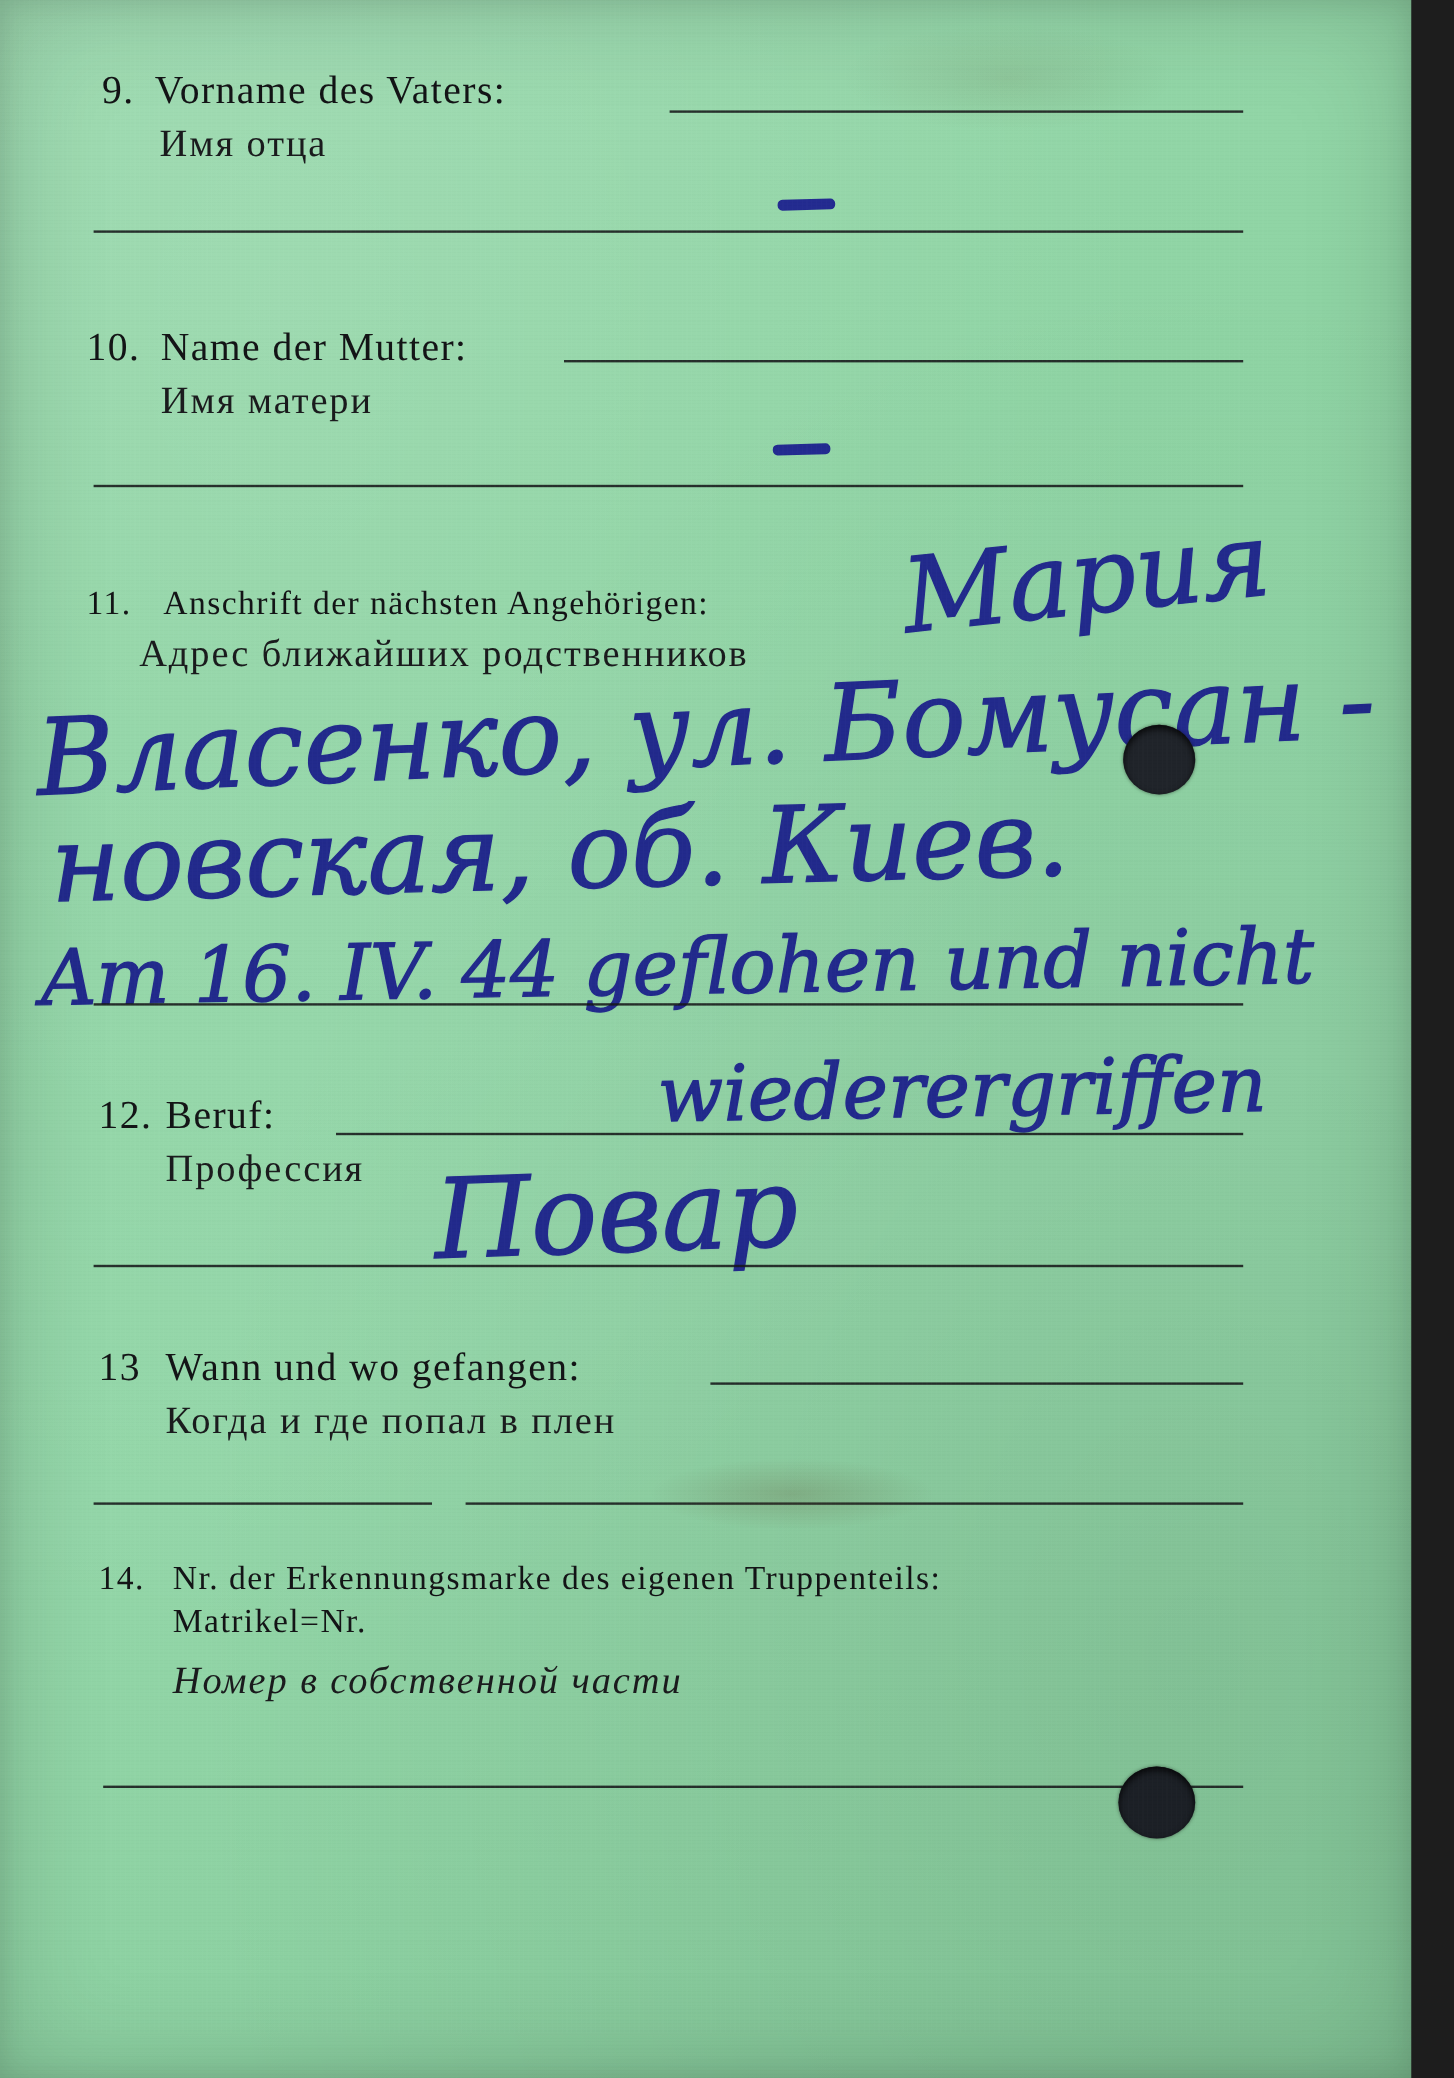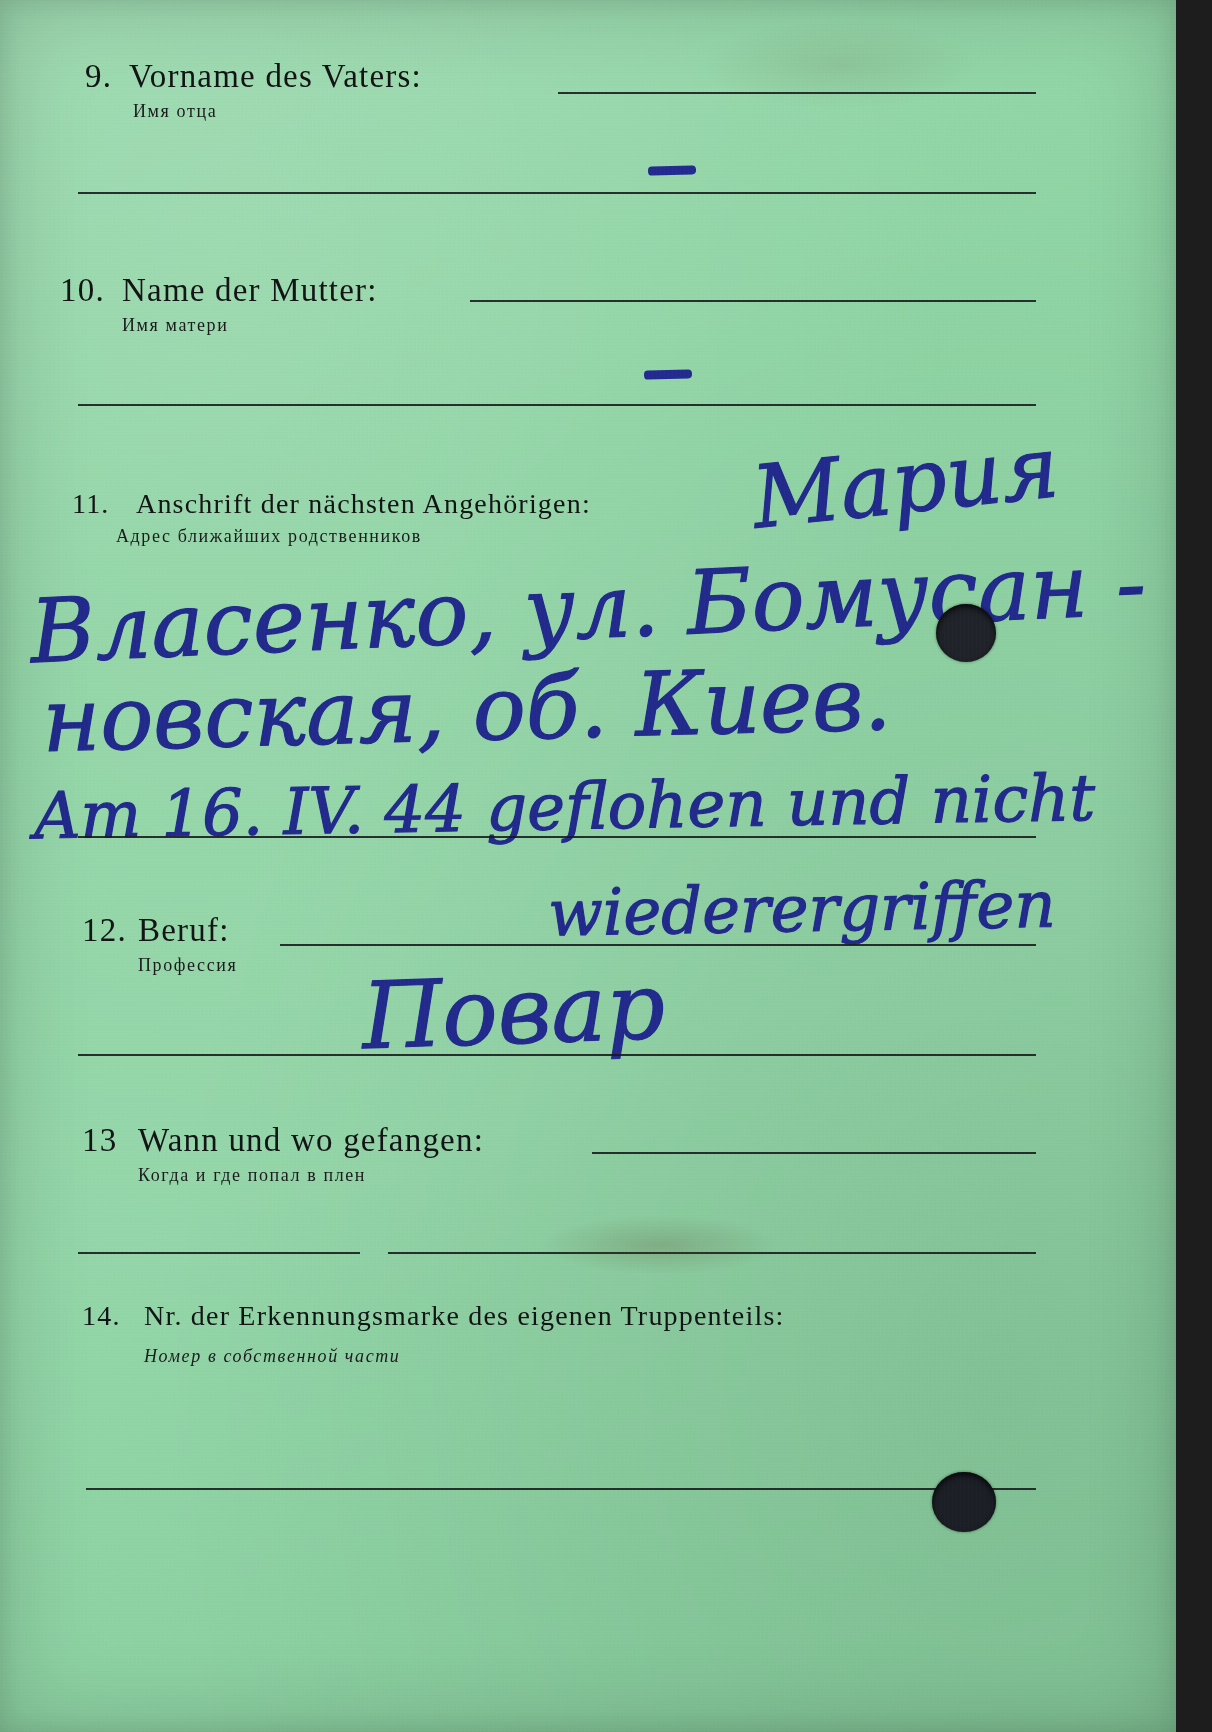--- a/index.html
+++ b/index.html
@@ -54,21 +54,21 @@
   .de {
     font-family: "Liberation Serif", serif;
     font-size: 33px;
     letter-spacing: 1.2px;
     color: #131416;
     white-space: nowrap;
   }
   .de.big { font-size: 28px; }
   .ru {
     font-family: "Liberation Serif", serif;
-    font-size: 18px;
+    font-size: 32px;
     letter-spacing: 1.6px;
     color: #1a1b1d;
     white-space: nowrap;
     margin-top: 6px;
   }
   .num {
     display: inline-block;
     min-width: 44px;
   }
   
@@ -112,21 +112,21 @@
   <div class="field" style="left:85px; top:58px;">
     <div class="de">
       <span class="num">9.</span><span>Vorname des Vaters:</span>
     </div>
     <div class="ru" style="margin-left:48px;">Имя отца</div>
   </div>
   <div class="rule" style="left:558px; top:92px; width:478px;"></div>
   <div class="rule" style="left:78px; top:192px; width:958px;"></div>
   <div class="dash" style="left:648px; top:166px; width:48px;"></div>
 
-  <div class="field" style="left:60px; top:272px;">
+  <div class="field" style="left:72px; top:272px;">
     <div class="de">
       <span class="num" style="min-width:62px;">10.</span><span>Name der Mutter:</span>
     </div>
     <div class="ru" style="margin-left:62px;">Имя матери</div>
   </div>
   <div class="rule" style="left:470px; top:300px; width:566px;"></div>
   <div class="rule" style="left:78px; top:404px; width:958px;"></div>
   <div class="dash" style="left:644px; top:370px; width:48px;"></div>
 
   <div class="field" style="left:72px; top:488px;">
@@ -161,20 +161,21 @@
     <div class="ru" style="margin-left:56px;">Когда и где попал в плен</div>
   </div>
   <div class="rule" style="left:592px; top:1152px; width:444px;"></div>
   <div class="rule" style="left:78px; top:1252px; width:282px;"></div>
   <div class="rule" style="left:388px; top:1252px; width:648px;"></div>
 
   <div class="field" style="left:82px; top:1300px;">
     <div class="de big">
       <span class="num" style="min-width:62px;">14.</span><span>Nr. der Erkennungsmarke des eigenen Truppenteils:</span>
     </div>
+    <div class="de big" style="margin-left:62px; margin-top:4px;">Matrikel=Nr.</div>
     <div class="ru" style="margin-left:62px; margin-top:14px;font-style:italic;">Номер в собственной части</div>
   </div>
   <div class="rule" style="left:86px; top:1488px; width:950px;"></div>
 
   <div class="hole" style="right:180px; top:604px; width:60px; height:58px;"></div>
   <div class="hole half" style="right:180px; top:1472px; width:64px; height:60px;"></div>
   <div class="smudge" style="left:540px; top:1215px; width:240px; height:60px;"></div>
   <div class="smudge" style="left:700px; top:20px; width:280px; height:90px; opacity:0.5;"></div>
 
   <div id="grain"></div>

